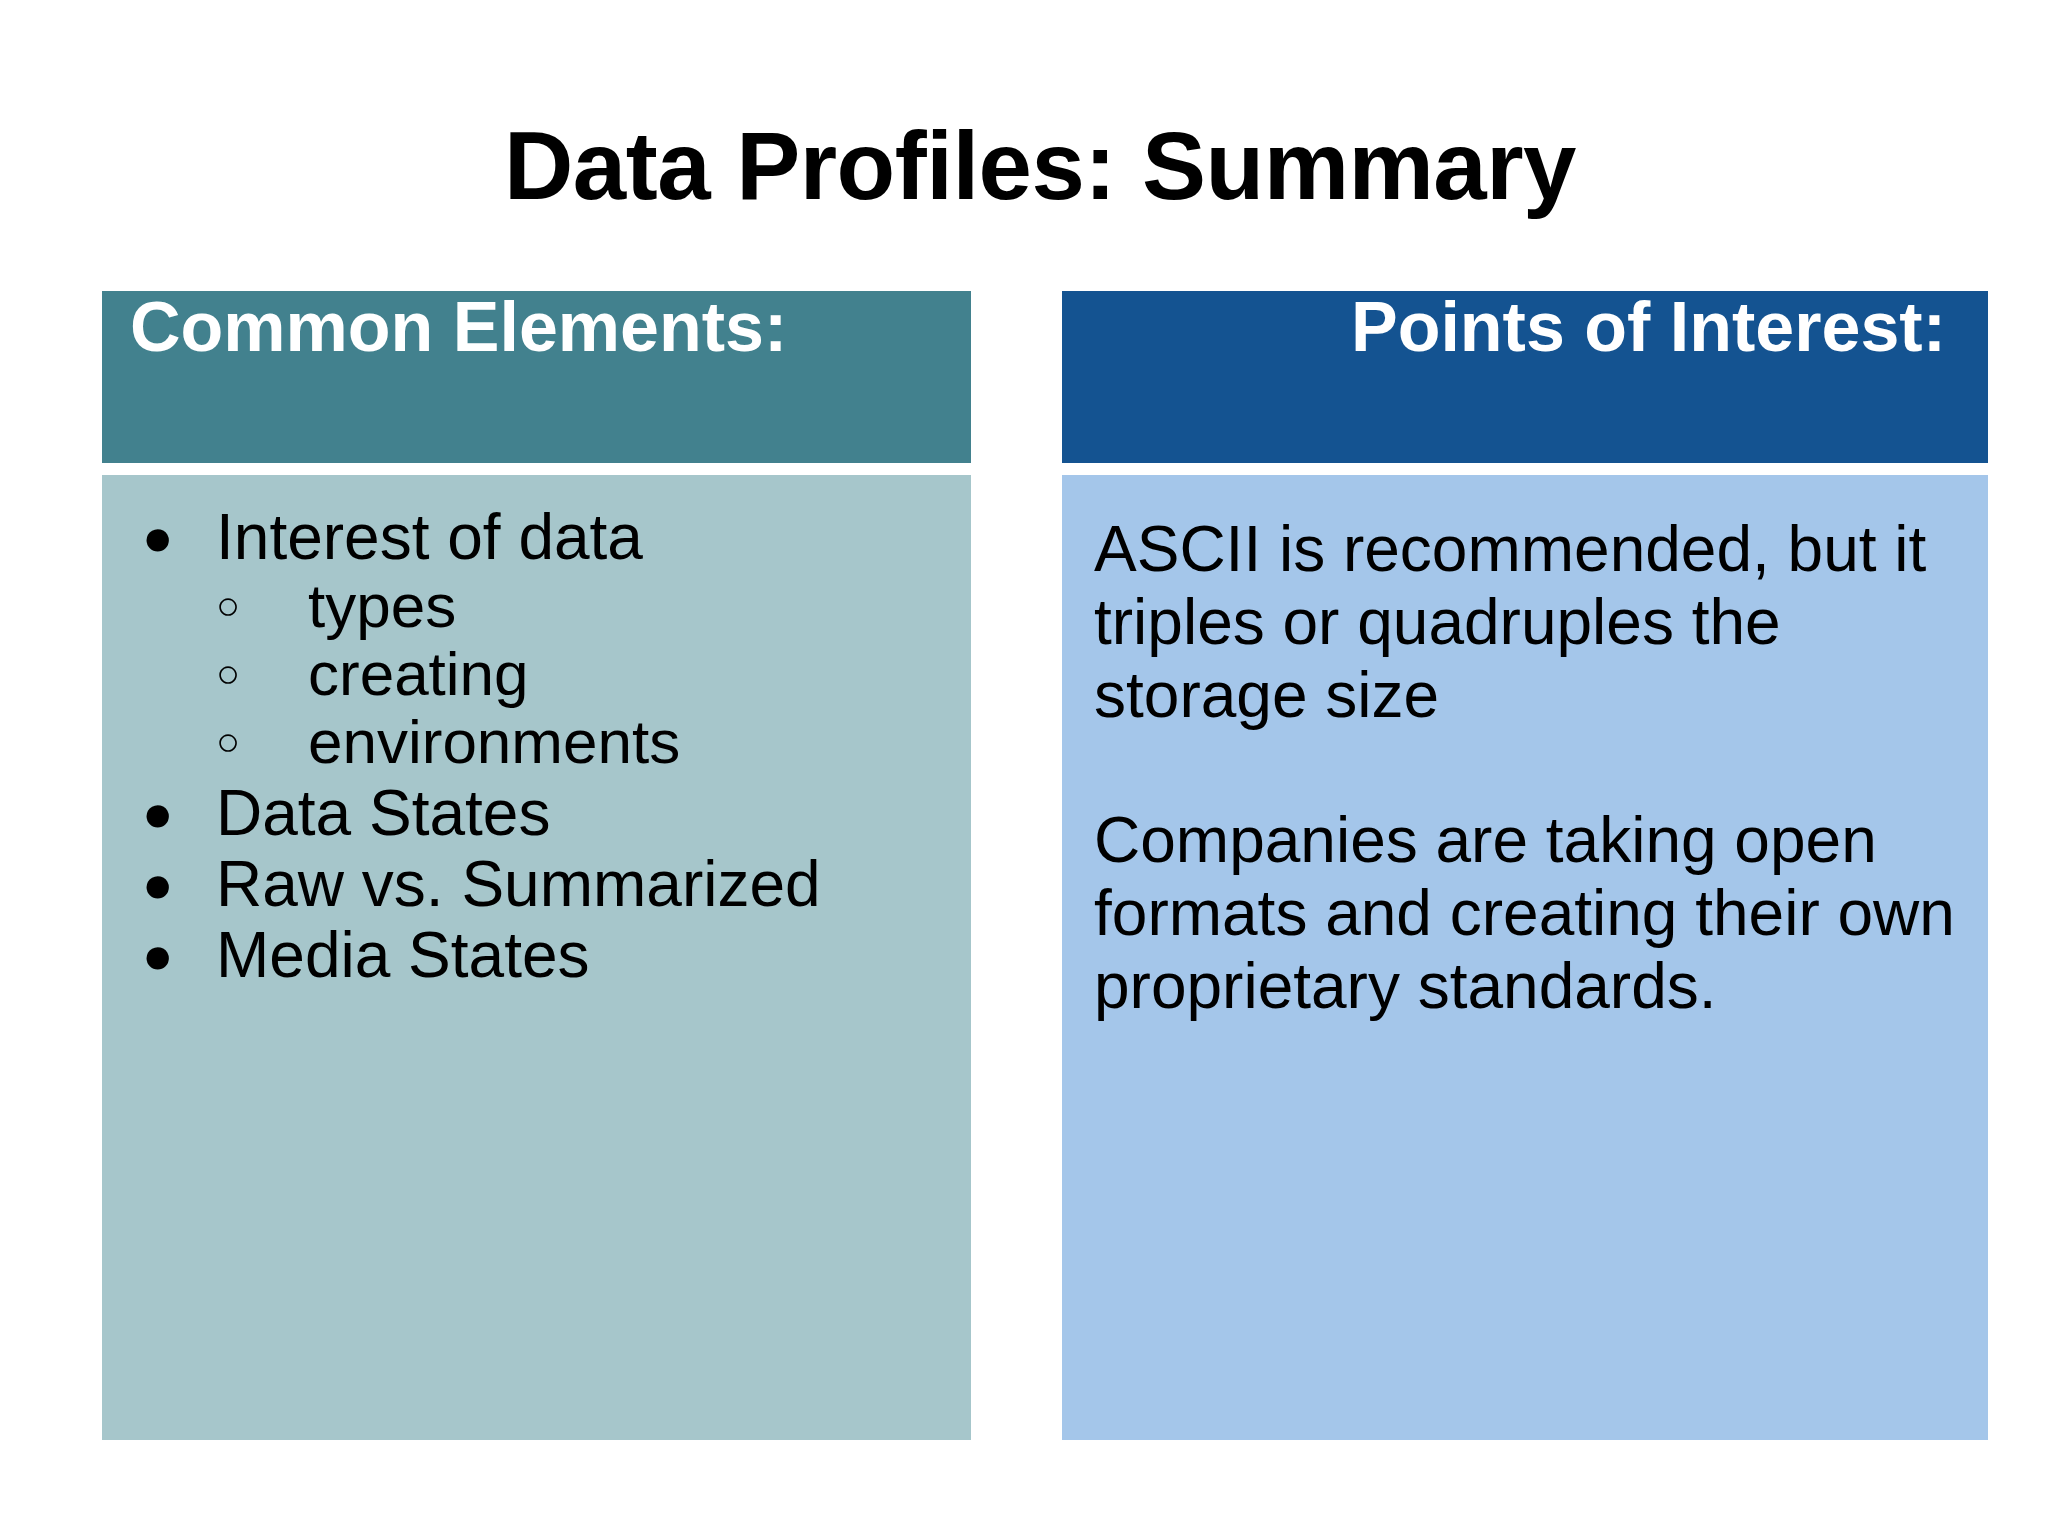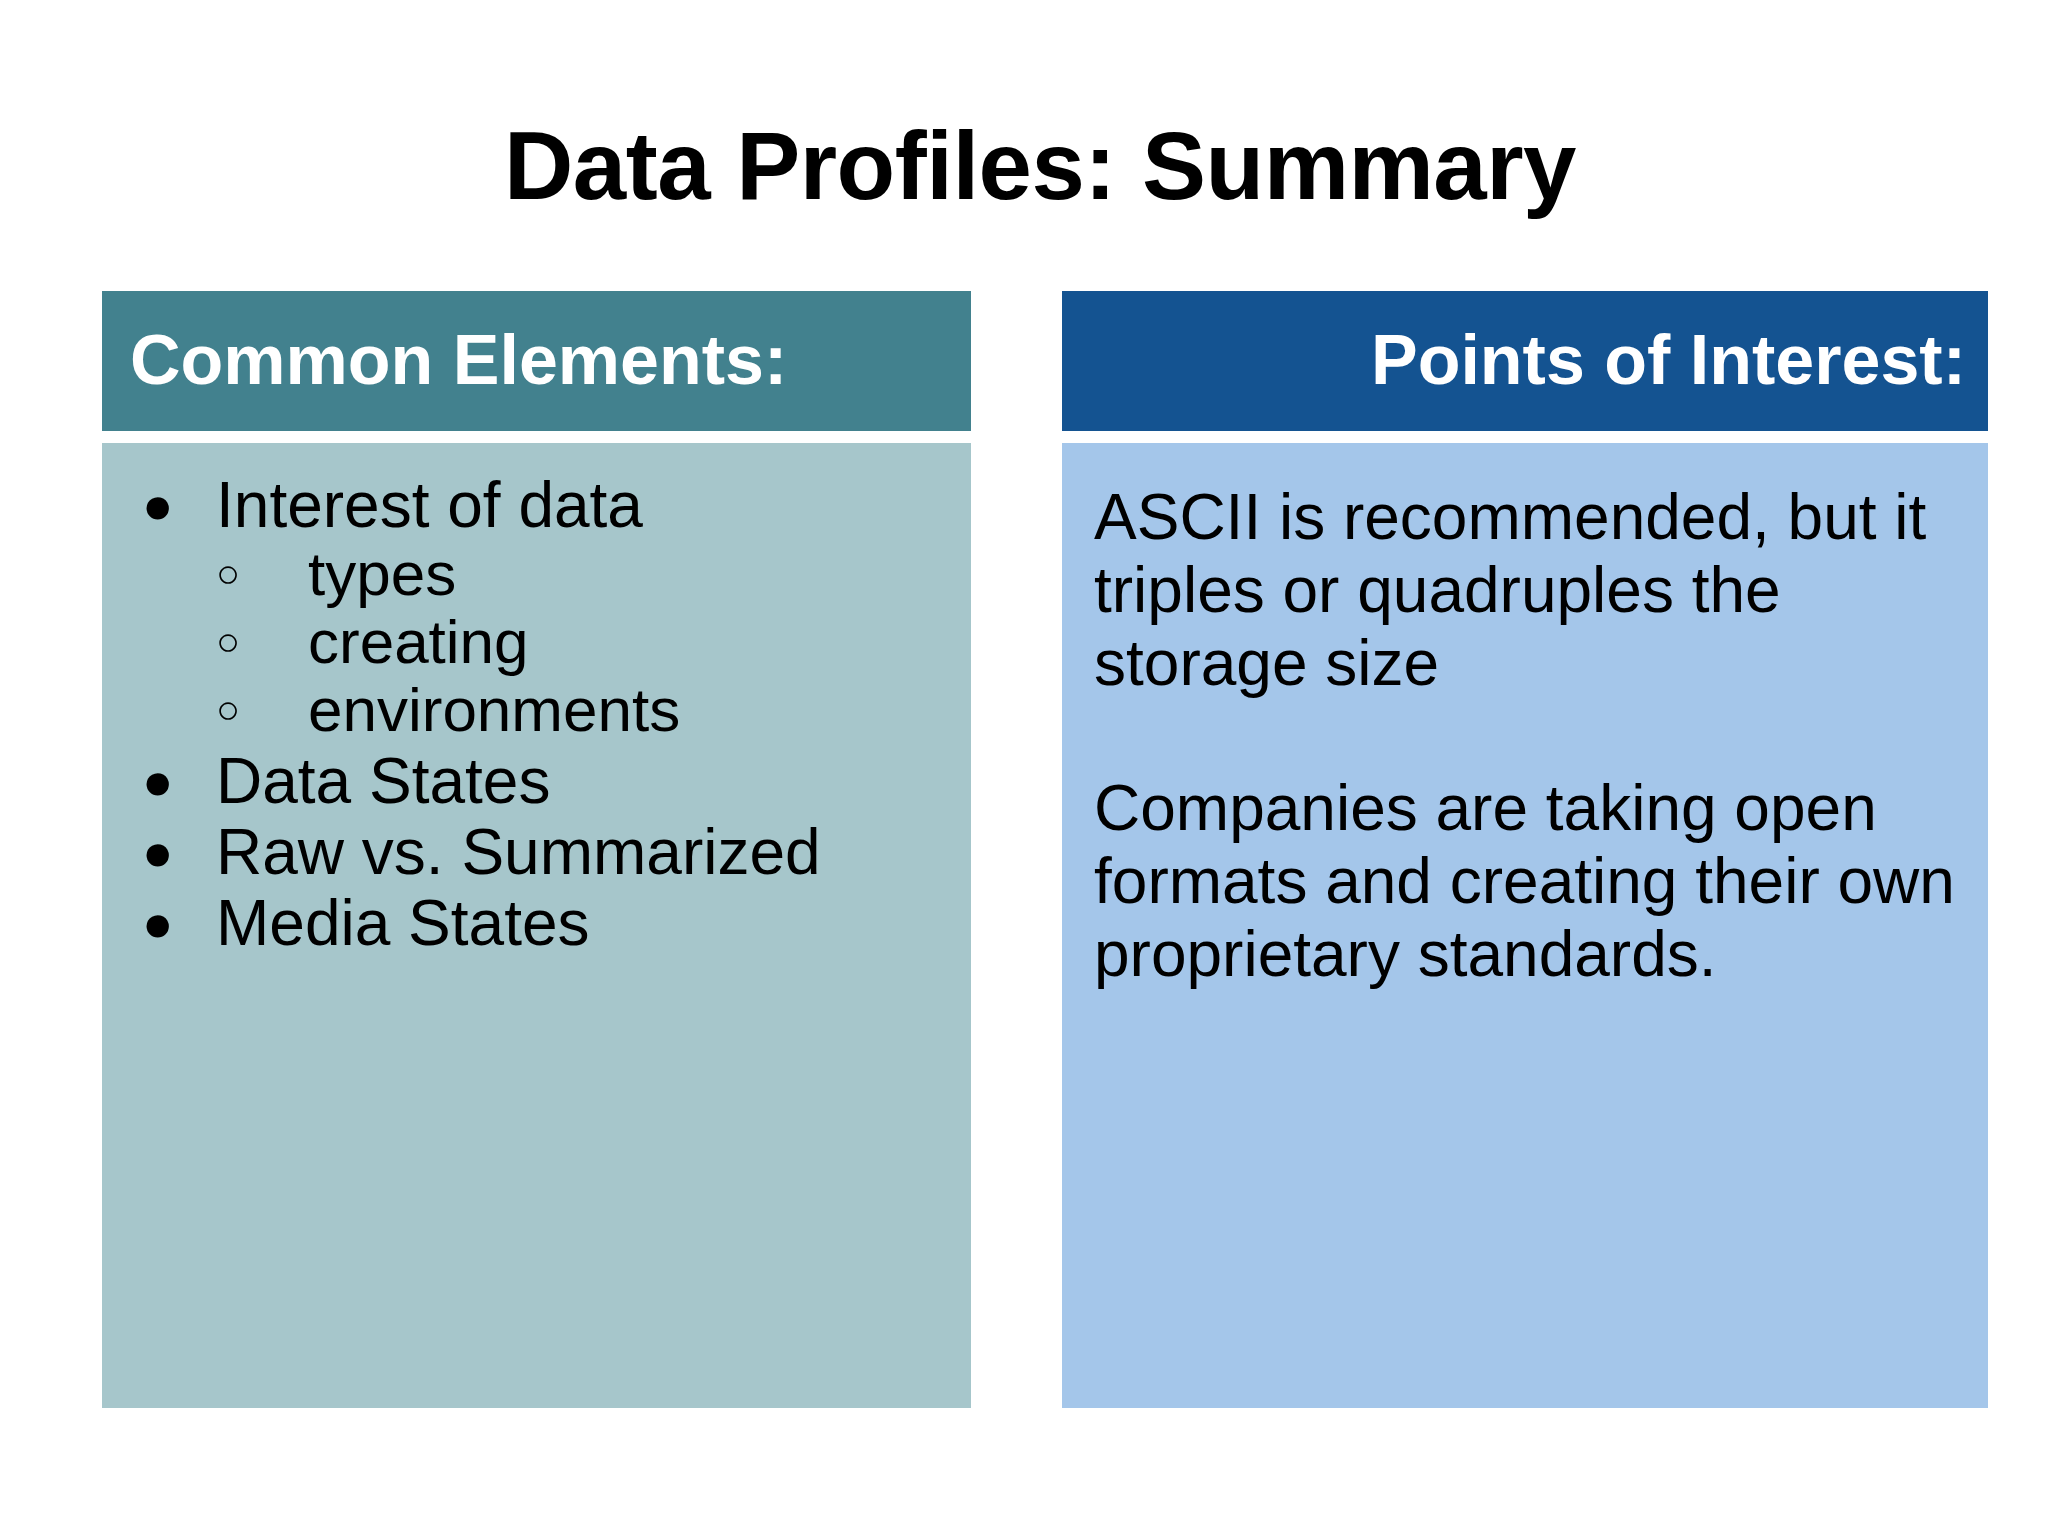--- a/index.html
+++ b/index.html
@@ -35,38 +35,37 @@
 
   
   .column {
     position: absolute;
     top: 291px;
   }
   #column-left  { left: 102px;  width: 869px; }
   #column-right { left: 1062px; width: 926px; }
 
   .column-header {
-    height: 140px;
+    height: 172px;
     box-sizing: border-box;
     display: flex;
-    align-items: center;
     font-size: 70px;
     font-weight: bold;
     color: #ffffff;
     line-height: 1.05;
   }
   #header-left {
     background: #42818e;
     justify-content: flex-start;
     padding-left: 28px;
   }
   #header-right {
     background: #145391;
     justify-content: flex-end;
-    padding-right: 22px;
+    padding-right: 42px;
   }
 
   .column-body {
     margin-top: 12px;
     height: 965px;
     box-sizing: border-box;
     color: #000000;
   }
   #body-left {
     background: #a6c6cb;

